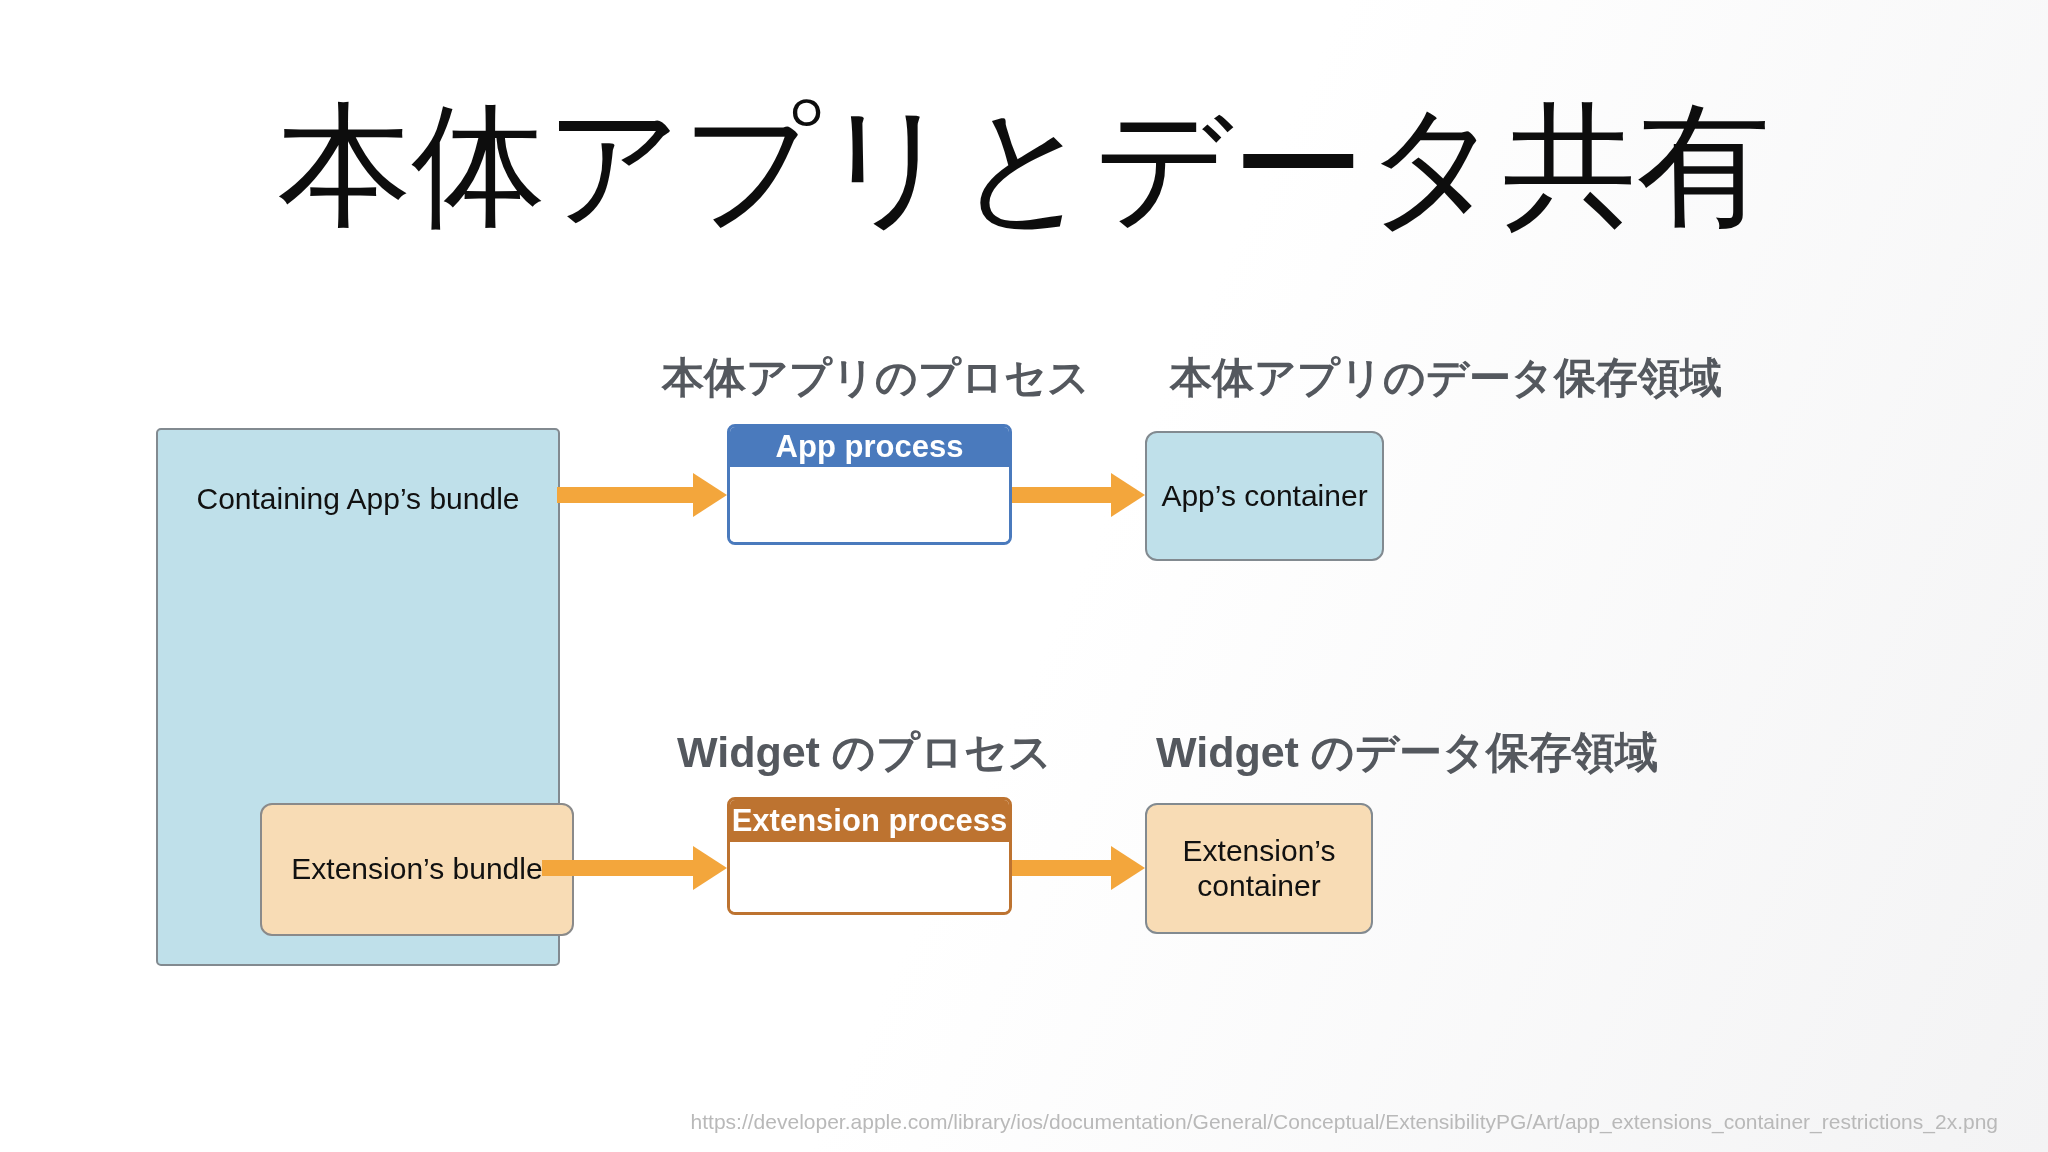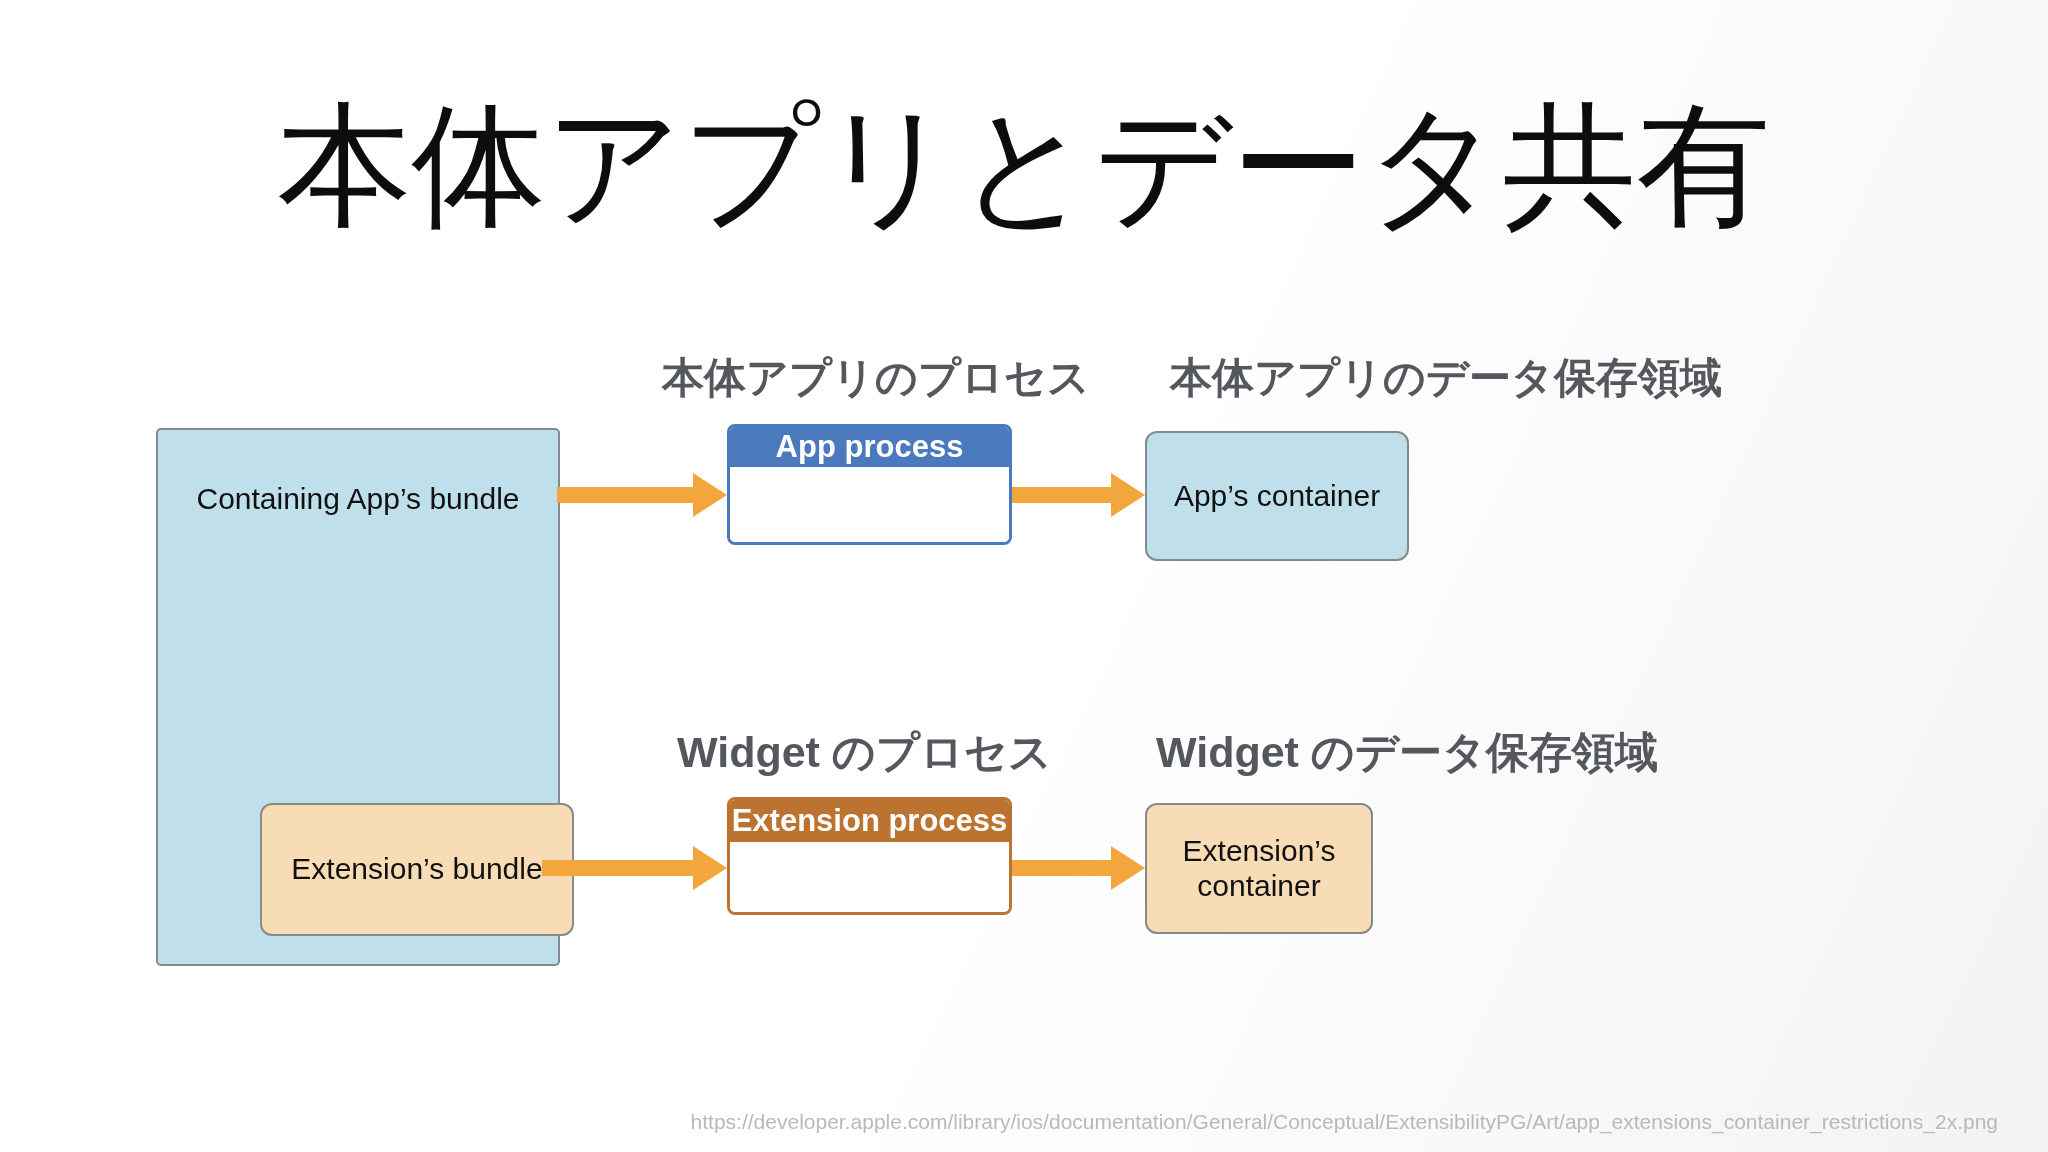--- a/index.html
+++ b/index.html
@@ -96,21 +96,21 @@
     text-align:center;
     font-size:30px;
     color:#111;
     border:2px solid var(--border-gray);
     border-radius:12px;
     box-sizing:border-box;
     line-height:1.15;
     white-space:pre-line;
   }
   .app-container-box{
-    left:1145px;top:431px;width:264px;height:130px;
+    left:1145px;top:431px;width:239px;height:130px;
     background:var(--light-blue);
   }
   .extension-bundle-box{
     left:260px;top:803px;width:314px;height:133px;
     background:var(--light-orange);
     border-color:#8a8a8a;
   }
   .extension-container-box{
     left:1145px;top:803px;width:228px;height:131px;
     background:var(--light-orange);

